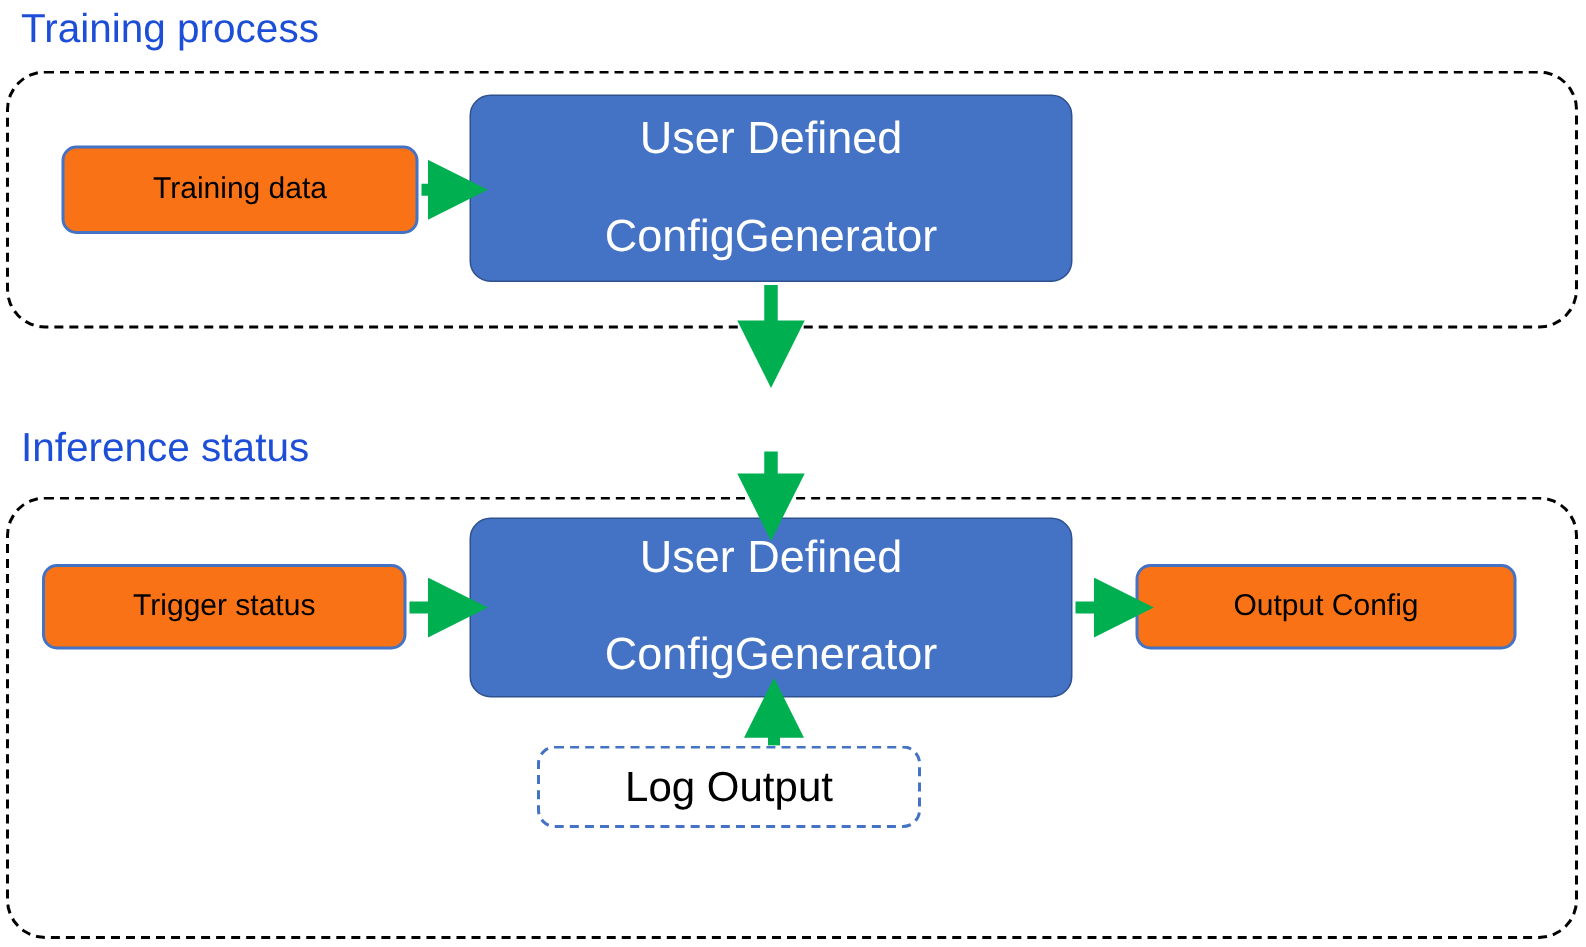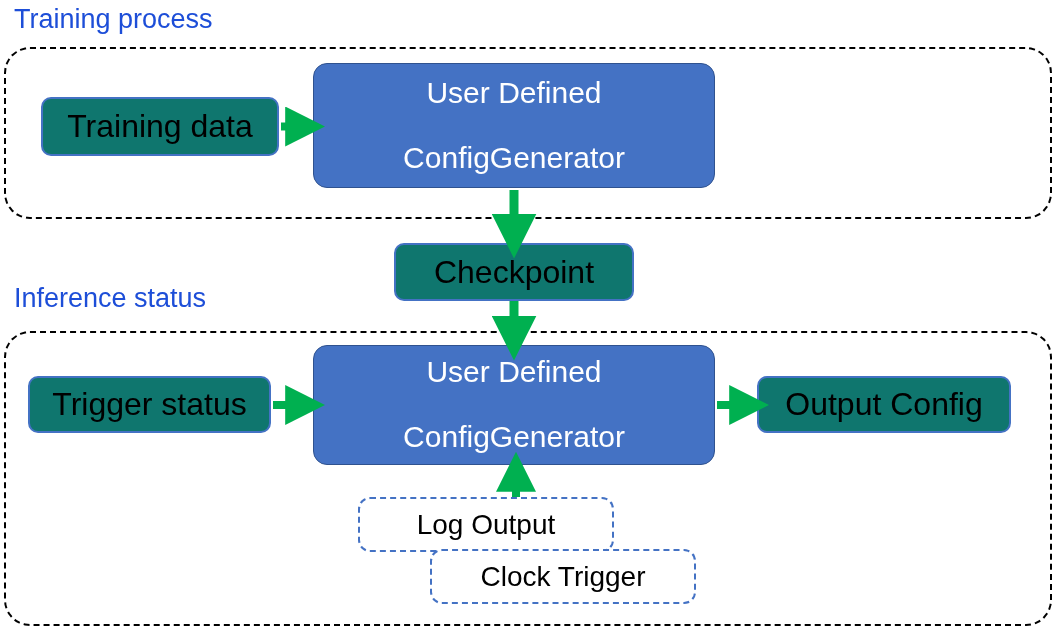--- a/index.html
+++ b/index.html
@@ -49,28 +49,28 @@
     left: 4px;
     top: 331px;
     width: 1048px;
     height: 295px;
   }
 
   
   .node-plain {
     position: absolute;
     box-sizing: border-box;
-    background: #0f766e;
+    background: #f97316;
     border: 2px solid #4472C4;
     border-radius: 10px;
     display: flex;
     align-items: center;
     justify-content: center;
     color: #000000;
-    font-size: 32px;
+    font-size: 20px;
     white-space: nowrap;
   }
   #node-training-data { left: 41px;  top: 97px;  width: 238px; height: 59px; }
   #node-checkpoint    { left: 394px; top: 243px; width: 240px; height: 58px; }
   #node-current-status{ left: 28px;  top: 376px; width: 243px; height: 57px; }
   #node-output-config { left: 757px; top: 376px; width: 254px; height: 57px; }
 
   
   .node-primary {
     position: absolute;
@@ -166,38 +166,32 @@
 
   <div class="node-plain" id="node-training-data">
     <span>Training data</span>
   </div>
 
   <div class="node-primary" id="node-train-generator">
     <span>User Defined</span>
     <span>ConfigGenerator</span>
   </div>
 
-  <div class="node-plain" id="node-checkpoint">
-    <span>Checkpoint</span>
-  </div>
 
   <div class="node-plain" id="node-current-status">
     <span>Trigger status</span>
   </div>
 
   <div class="node-primary" id="node-infer-generator">
     <span>User Defined</span>
     <span>ConfigGenerator</span>
   </div>
 
   <div class="node-plain" id="node-output-config">
     <span>Output Config</span>
   </div>
 
   <div class="node-trigger" id="node-log-trigger">
     <span>Log Output</span>
   </div>
 
-  <div class="node-trigger" id="node-clock-trigger">
-    <span>Clock Trigger</span>
-  </div>
 
 </div>
 
 </body></html>

